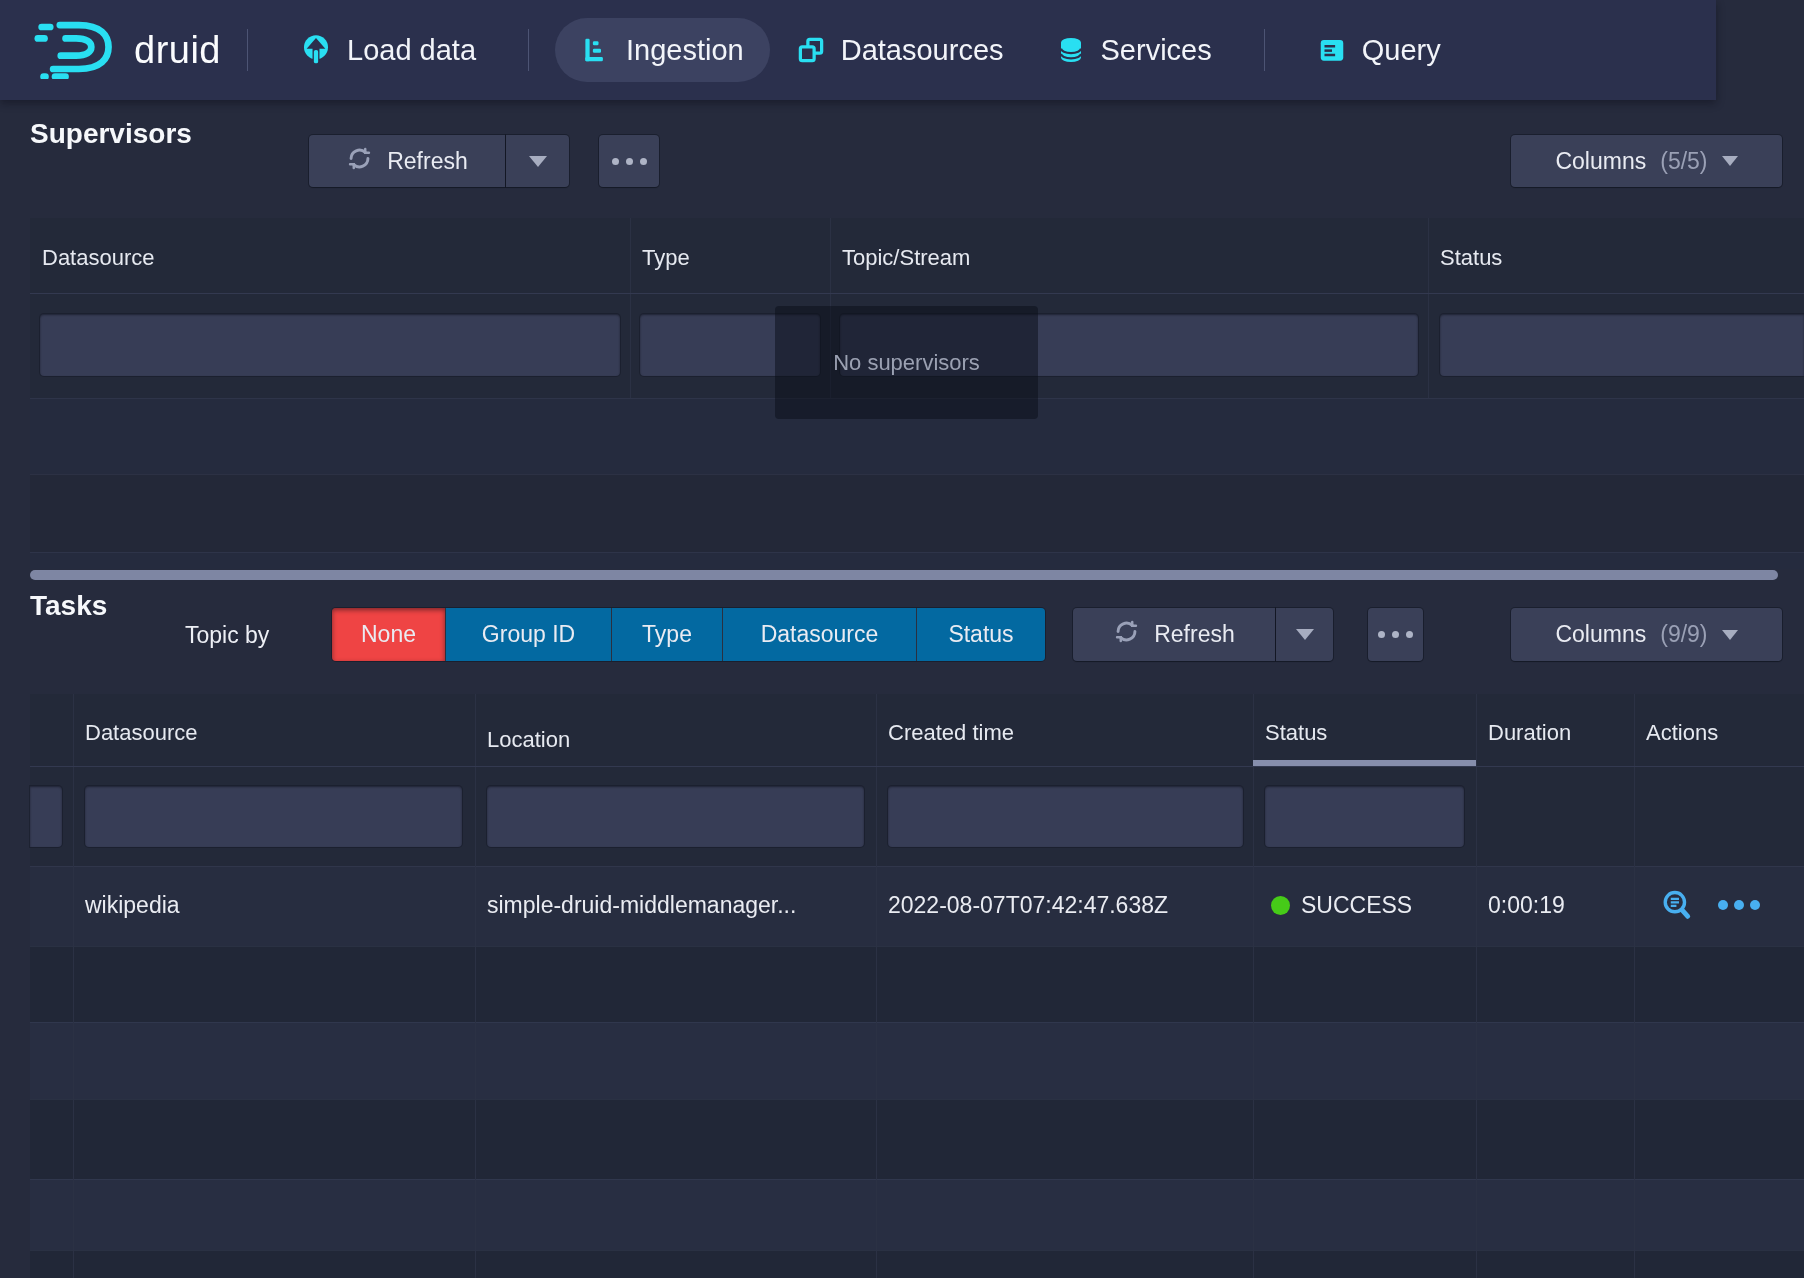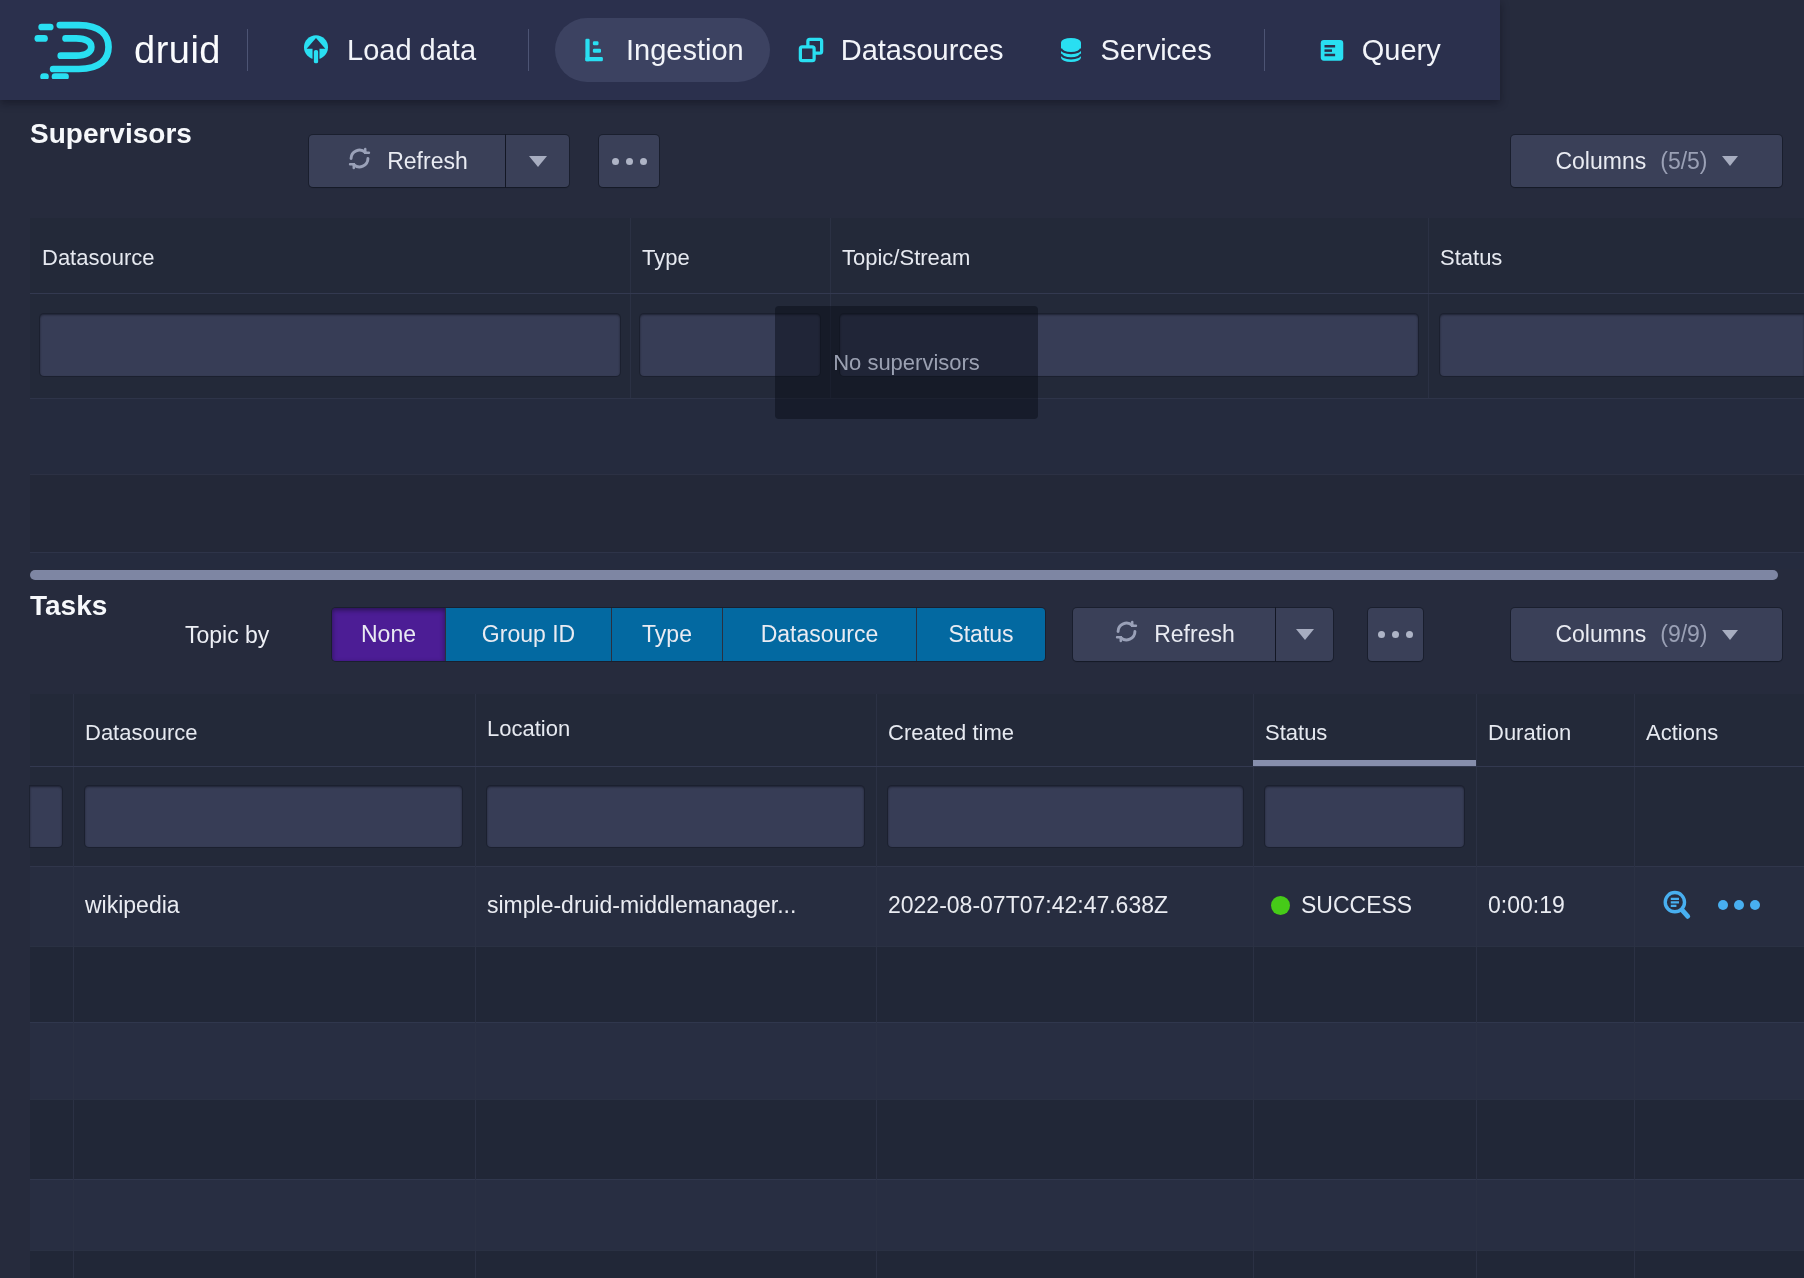--- a/index.html
+++ b/index.html
@@ -3,21 +3,21 @@
 <meta charset="utf-8">
 <style>
   html,body{margin:0;padding:0;}
   body{
     width:1804px;height:1278px;position:relative;overflow:hidden;
     background:#262b3d;font-family:"Liberation Sans",sans-serif;
     -webkit-font-smoothing:antialiased;color:#f1f3f8;
   }
   
   .nav{
-    position:absolute;top:0;left:0;width:1500px;height:100px;
+    position:absolute;top:0;left:0;width:1716px;height:100px;
     background:#2b304d;display:flex;align-items:center;
     box-shadow:0 3px 8px rgba(10,12,22,.45);z-index:5;
   }
   .brand{display:flex;align-items:center;margin-left:34px;}
   .brand-word{font-size:38px;font-weight:400;color:#fbfcfe;letter-spacing:.5px;margin-left:14px;}
   .nav-divider{width:1px;height:42px;background:#4d5474;margin:0 26px;}
   .nav-item{
     display:flex;align-items:center;gap:15px;height:64px;padding:0 26px;
     border-radius:32px;font-size:29px;color:#f2f4f9;cursor:pointer;white-space:nowrap;
   }
@@ -57,21 +57,21 @@
     font-size:22px;color:#9ba1b2;z-index:3;
   }
   
   .seg{position:absolute;display:flex;height:53px;border-radius:4px;overflow:hidden;
        box-shadow:0 0 0 1px rgba(14,18,28,.45);}
   .seg button{
     border:none;outline:none;margin:0;background:#0369a1;color:#e9ebf2;
     font-size:23px;font-family:inherit;cursor:pointer;border-right:1px solid #2a3040;
   }
   .seg button:last-child{border-right:none;}
-  .seg button.active{background:#4c1d95;box-shadow:inset 0 2px 5px rgba(8,10,18,.5);}
+  .seg button.active{background:#ef4444;box-shadow:inset 0 2px 5px rgba(8,10,18,.5);}
   .status-dot{display:inline-block;width:19px;height:19px;border-radius:50%;background:#46cb18;vertical-align:-2px;margin-right:11px;}
   .action-ic{position:absolute;cursor:pointer;}
   .label{white-space:nowrap;}
 </style>
 </head>
 <body>
 
 <div class="nav">
   <div class="brand">
     <span>
@@ -257,21 +257,21 @@
   <div class="rowband" style="top:556px;height:28px;background:#212737;"></div>
 
   <div class="vline" style="left:43px;"></div>
   <div class="vline" style="left:445px;"></div>
   <div class="vline" style="left:846px;"></div>
   <div class="vline" style="left:1223px;"></div>
   <div class="vline" style="left:1446px;"></div>
   <div class="vline" style="left:1604px;"></div>
 
   <div class="th" style="left:55px;top:26px;">Datasource</div>
-  <div class="th" style="left:457px;top:22px;">Location</div>
+  <div class="th" style="left:457px;top:33px;">Location</div>
   <div class="th" style="left:858px;top:26px;">Created time</div>
   <div class="th" style="left:1235px;top:26px;">Status</div>
   <div class="th" style="left:1458px;top:26px;">Duration</div>
   <div class="th" style="left:1616px;top:26px;">Actions</div>
   <div class="sortbar" style="left:1223px;top:66px;width:223px;"></div>
   <div class="hline" style="top:72px;"></div>
 
   <div class="filter" style="left:0;top:92px;width:32px;height:61px;border-radius:0 4px 4px 0;"></div>
   <div class="filter" style="left:55px;top:92px;width:377px;height:61px;"></div>
   <div class="filter" style="left:457px;top:92px;width:377px;height:61px;"></div>

